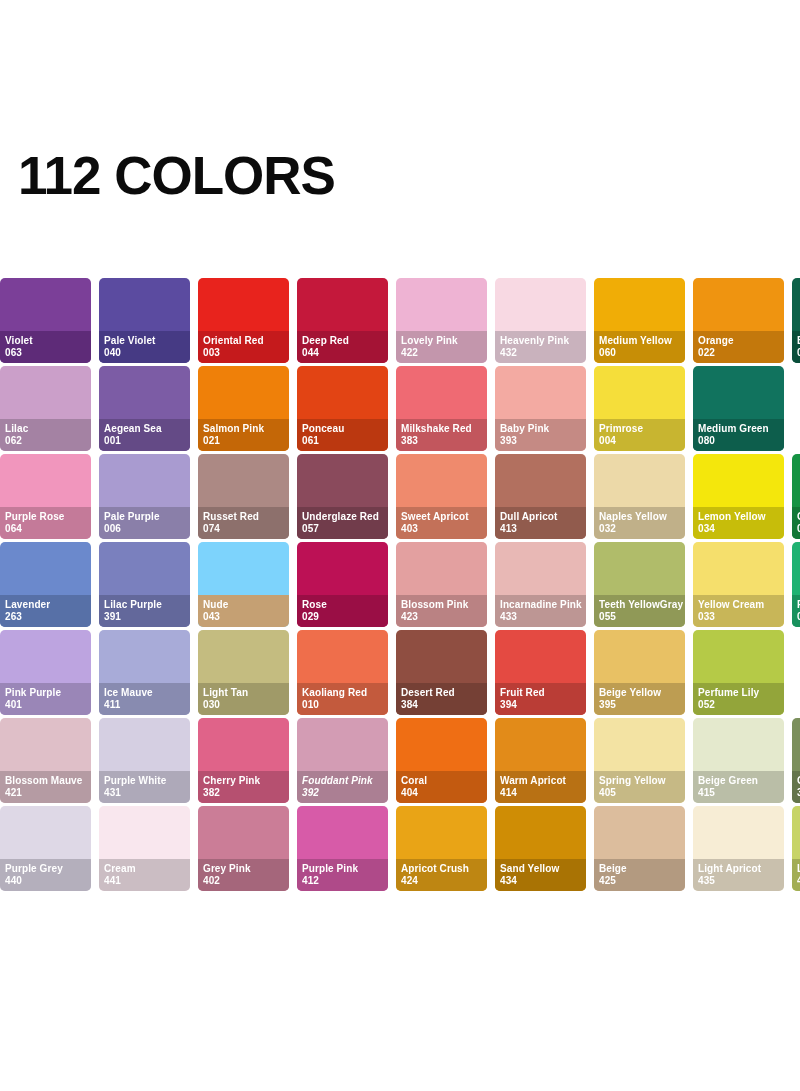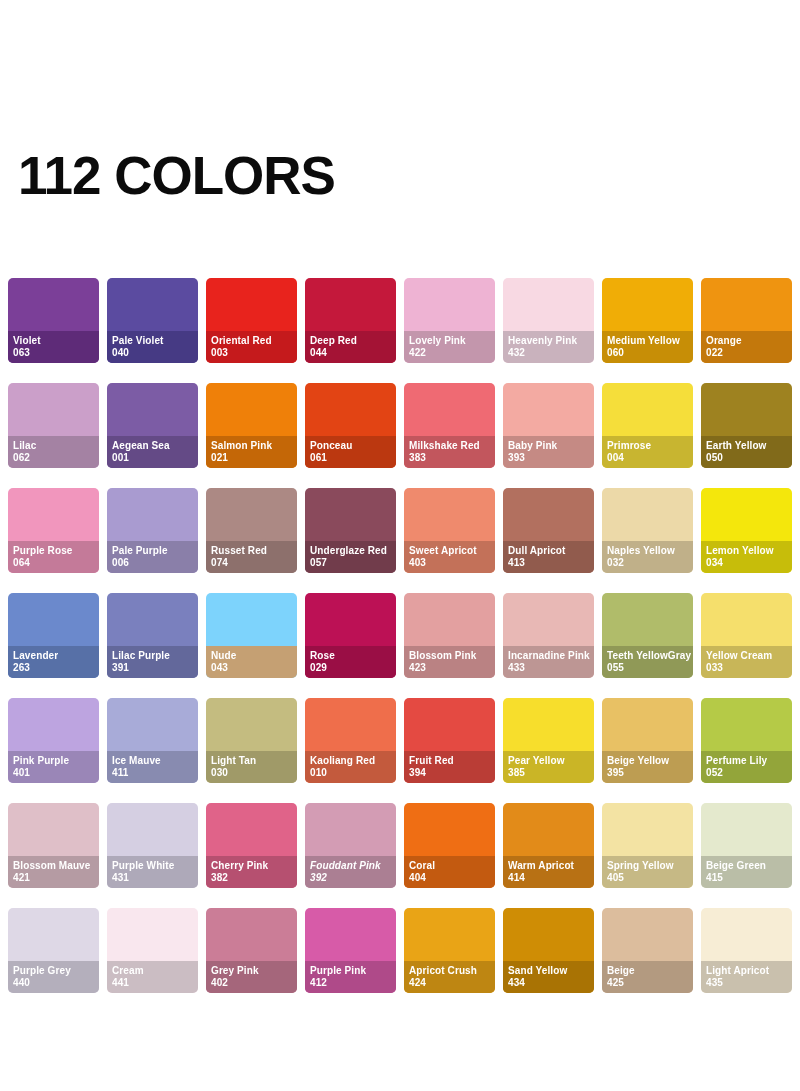--- a/index.html
+++ b/index.html
@@ -27,22 +27,22 @@
   }
   #grid {
     position:absolute;
     left:0px; top:278px;
     width:800px;
   }
   .swatch-row {
     display:flex;
     flex-direction:row;
     gap:8px;
-    margin-bottom:20px;
-    padding-left:8px;
+    margin-bottom:3px;
+    padding-left:0px;
   }
   .swatch {
     position:relative;
     width:91px;
     height:85px;
     border-radius:5px;
     overflow:hidden;
     flex:0 0 91px;
     display:flex;
     flex-direction:column;
@@ -161,26 +161,20 @@
             <span class="nm">Baby Pink</span>
             <span class="cd">393</span>
           </div>
         </div>
         <div class="swatch" style="background: rgb(245, 222, 58);">
           <div class="band" style="background: rgb(200, 181, 48); color: rgb(255, 255, 255);">
             <span class="nm">Primrose</span>
             <span class="cd">004</span>
           </div>
         </div>
-        <div class="swatch" style="background: rgb(158, 130, 32);">
-          <div class="band" style="background: rgb(129, 106, 26); color: rgb(255, 255, 255);">
-            <span class="nm">Earth Yellow</span>
-            <span class="cd">050</span>
-          </div>
-        </div>
         <div class="swatch" style="background: rgb(17, 115, 94);">
           <div class="band" style="background: rgb(13, 94, 76); color: rgb(255, 255, 255);">
             <span class="nm">Medium Green</span>
             <span class="cd">080</span>
           </div>
         </div>
       </div>
       <div class="swatch-row">
         <div class="swatch" style="background: rgb(241, 150, 189);">
           <div class="band" style="background: rgb(196, 122, 153); color: rgb(255, 255, 255);">
@@ -311,30 +305,30 @@
             <span class="nm">Light Tan</span>
             <span class="cd">030</span>
           </div>
         </div>
         <div class="swatch" style="background: rgb(239, 110, 75);">
           <div class="band" style="background: rgb(195, 90, 61); color: rgb(255, 255, 255);">
             <span class="nm">Kaoliang Red</span>
             <span class="cd">010</span>
           </div>
         </div>
+        <div class="swatch" style="background: rgb(143, 78, 65);">
+          <div class="band" style="background: rgb(117, 64, 53); color: rgb(255, 255, 255);">
+            <span class="nm">Desert Red</span>
+            <span class="cd">384</span>
+          </div>
+        </div>
         <div class="swatch" style="background: rgb(228, 74, 66);">
           <div class="band" style="background: rgb(186, 61, 54); color: rgb(255, 255, 255);">
             <span class="nm">Fruit Red</span>
             <span class="cd">394</span>
-          </div>
-        </div>
-        <div class="swatch" style="background: rgb(247, 222, 44);">
-          <div class="band" style="background: rgb(202, 181, 38); color: rgb(255, 255, 255);">
-            <span class="nm">Pear Yellow</span>
-            <span class="cd">385</span>
           </div>
         </div>
         <div class="swatch" style="background: rgb(232, 193, 100);">
           <div class="band" style="background: rgb(189, 157, 82); color: rgb(255, 255, 255);">
             <span class="nm">Beige Yellow</span>
             <span class="cd">395</span>
           </div>
         </div>
         <div class="swatch" style="background: rgb(181, 202, 71);">
           <div class="band" style="background: rgb(147, 165, 58); color: rgb(255, 255, 255);">

